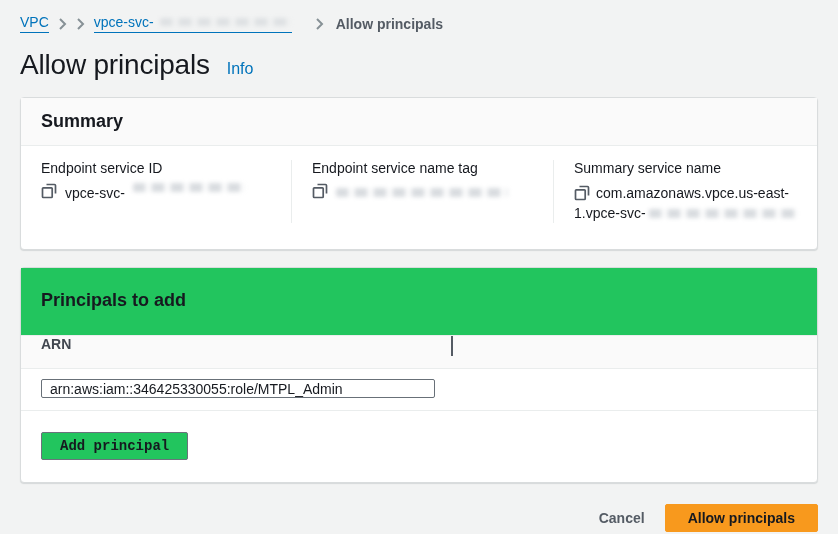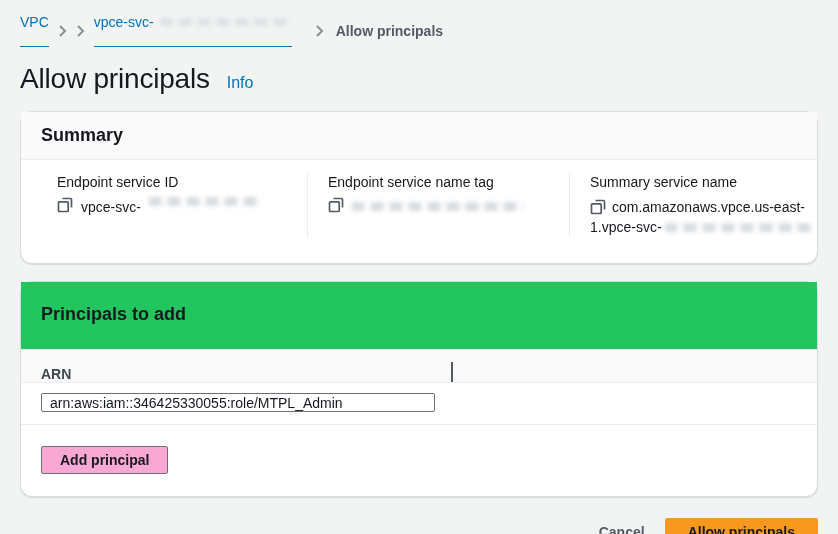--- a/index.html
+++ b/index.html
@@ -17,50 +17,50 @@
   
   .breadcrumb {
     display:flex; align-items:center; gap:9px;
     padding:14px 0 10px 0;
     font-size:14px;
   }
   .crumb-link {
     color:#0073bb; text-decoration:none;
     border-bottom:1px solid #0073bb;
     display:inline-flex; align-items:center; gap:4px;
-    padding-bottom:16px; cursor:pointer;
+    padding-bottom:2px; cursor:pointer;
   }
   .crumb-current { color:#545b64; font-weight:700; margin-left:3px; }
   .chev { display:inline-flex; align-items:center; }
 
   
   .title-row { margin:6px 0 16px 0; }
   .page-title { display:inline; font-size:28px; font-weight:400; color:#16191f; letter-spacing:-0.2px; }
   .info-link { font-size:16px; font-weight:400; color:#0073bb; text-decoration:none; margin-left:17px; cursor:pointer; }
 
   
   .card {
     background:#fff;
     border:1px solid #d9dcdd;
-    border-radius:12px;
+    border-radius:4px;
     box-shadow:0 1px 1px 0 rgba(0,28,36,0.12);
     margin-bottom:17px;
   }
   .card-header {
     background:#fafafa;
     border-bottom:1px solid #eaeded;
     padding:13px 20px;
   }
   .card-header h2, .card-header2 h2 {
     margin:0; font-size:18px; font-weight:700; color:#16191f;
   }
   .card-header2 { background:#22c55e; padding:22px 20px 24px 20px; }
 
   
-  .summary-body { display:grid; grid-template-columns:270px 262px 1fr; padding:14px 0 26px 16px; }
+  .summary-body { display:grid; grid-template-columns:270px 262px 1fr; padding:14px 0 26px 0; }
   .summary-col { padding:0 16px 0 20px; }
   .summary-col + .summary-col { border-left:1px solid #eaeded; }
   .field-label { color:#16191f; margin-bottom:7px; }
   .field-value { display:flex; align-items:flex-start; gap:8px; line-height:20px; }
   .field-value.wrapping { display:block; width:252px; }
   .field-value.wrapping .copy-btn { vertical-align:-3px; margin-right:6px; }
   .copy-btn {
     background:none; border:none; padding:0; margin:0;
     width:16px; height:16px; cursor:pointer; flex:0 0 16px;
     display:inline-block;
@@ -76,40 +76,40 @@
   .redact.w115 { width:112px; }
   .redact.w175 { width:172px; margin-top:5px; }
   .redact.w150 { width:148px; }
 
   
   .tbl-header {
     background:#fafafa;
     border-top:1px solid #eaeded;
     border-bottom:1px solid #eaeded;
     height:34px;
-    display:flex; align-items:flex-end;
+    display:flex; align-items:flex-start;
     padding-left:20px;
   }
   .arn-col { width:410px; font-weight:700; color:#414750; font-size:14px; }
   .col-divider { width:2px; height:20px; background:#545b64; }
   .input-row { padding:10px 20px 12px 20px; border-bottom:1px solid #eaeded; }
   .arn-input {
     width:394px; height:19px;
     border:1px solid #687078; border-radius:2px;
     padding:0 8px; font-size:14px; color:#16191f;
     font-family:"Liberation Sans", sans-serif;
     background:#fff;
   }
   .card2-footer { padding:21px 20px 22px 20px; }
   .btn-secondary {
-    background:#f9a8d4; color:#16191f;
+    background:#22c55e; color:#16191f;
     border:1px solid #6b727c; border-radius:2px;
     font-size:14px; font-weight:700;
     padding:5px 18px; cursor:pointer;
-    font-family:Liberation Sans, sans-serif;
+    font-family:Liberation Mono, monospace;
   }
 
   
   .footer-actions {
     display:flex; justify-content:flex-end; align-items:center;
     gap:20px; padding:4px 0 20px 0;
   }
   .btn-link {
     background:none; border:none; color:#545b64;
     font-size:14px; font-weight:700; cursor:pointer;

